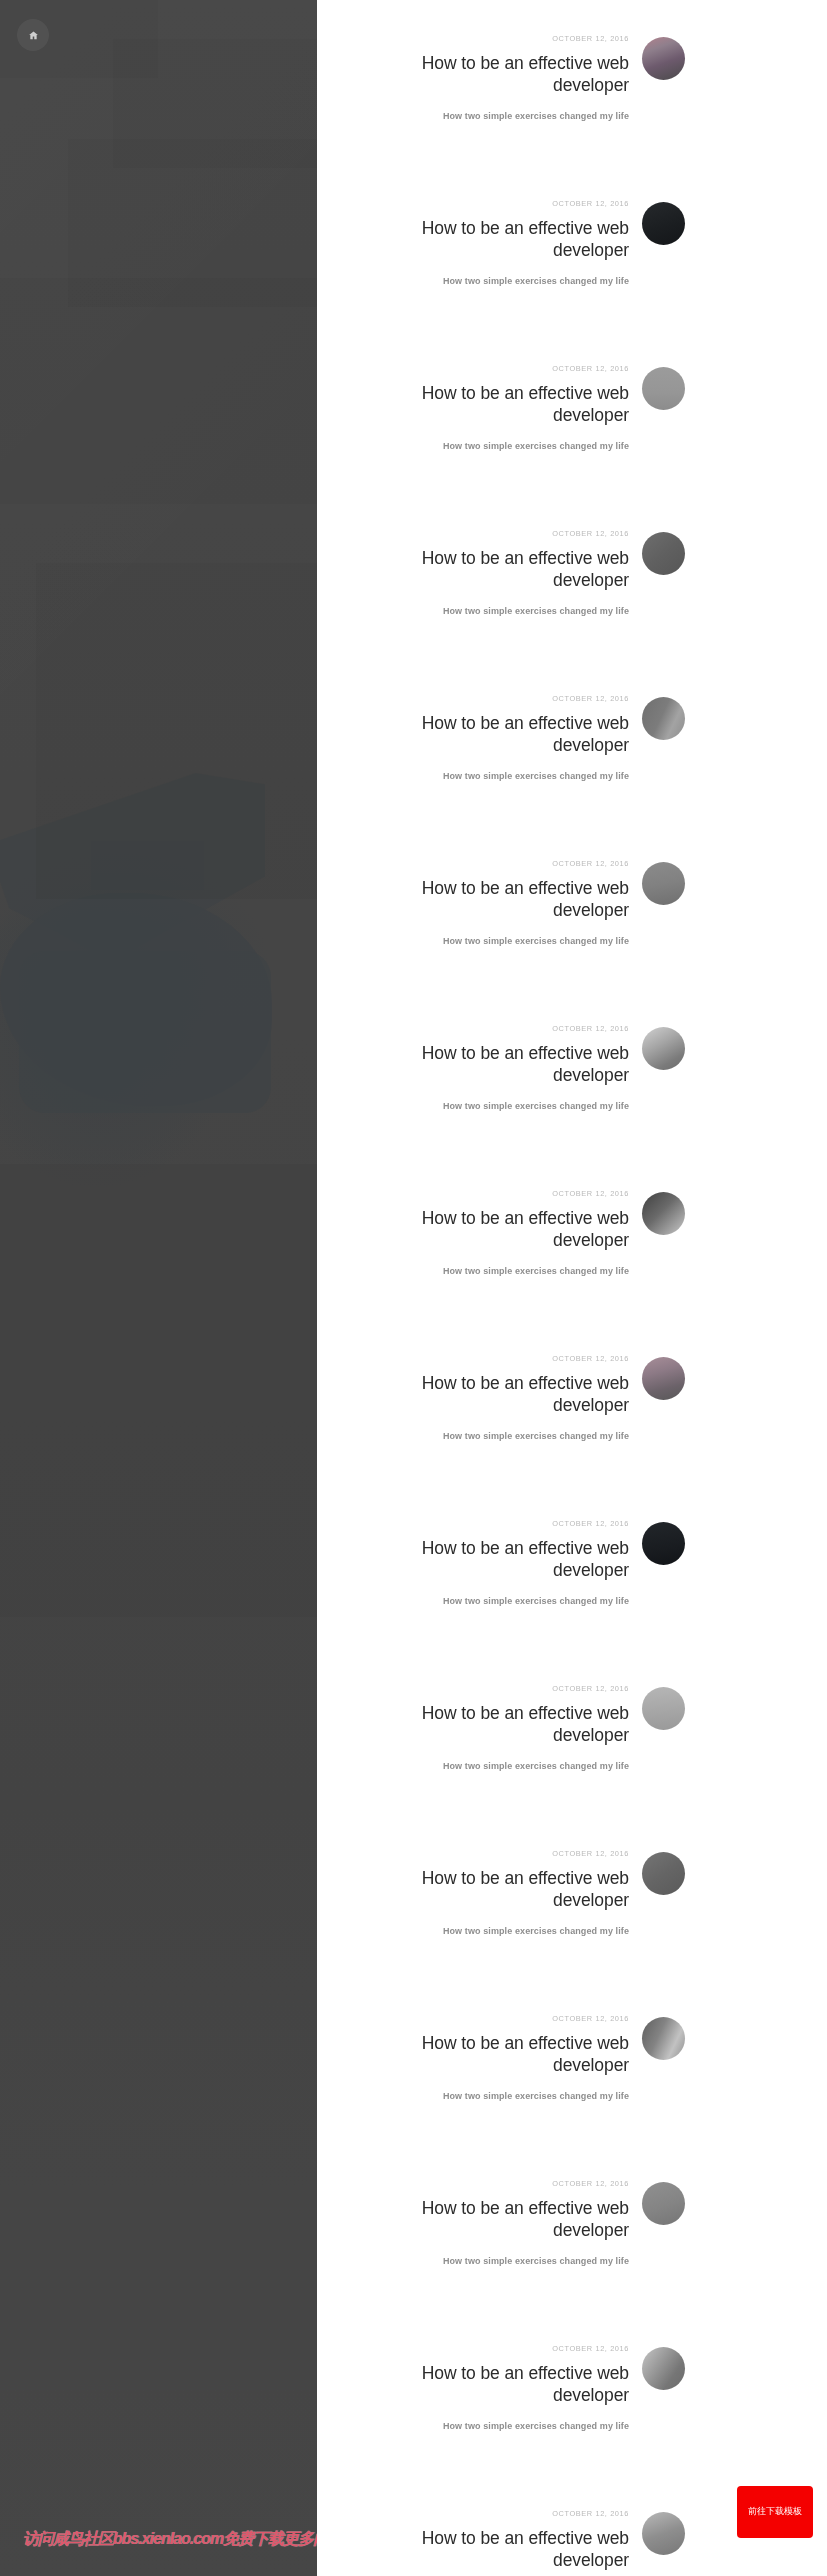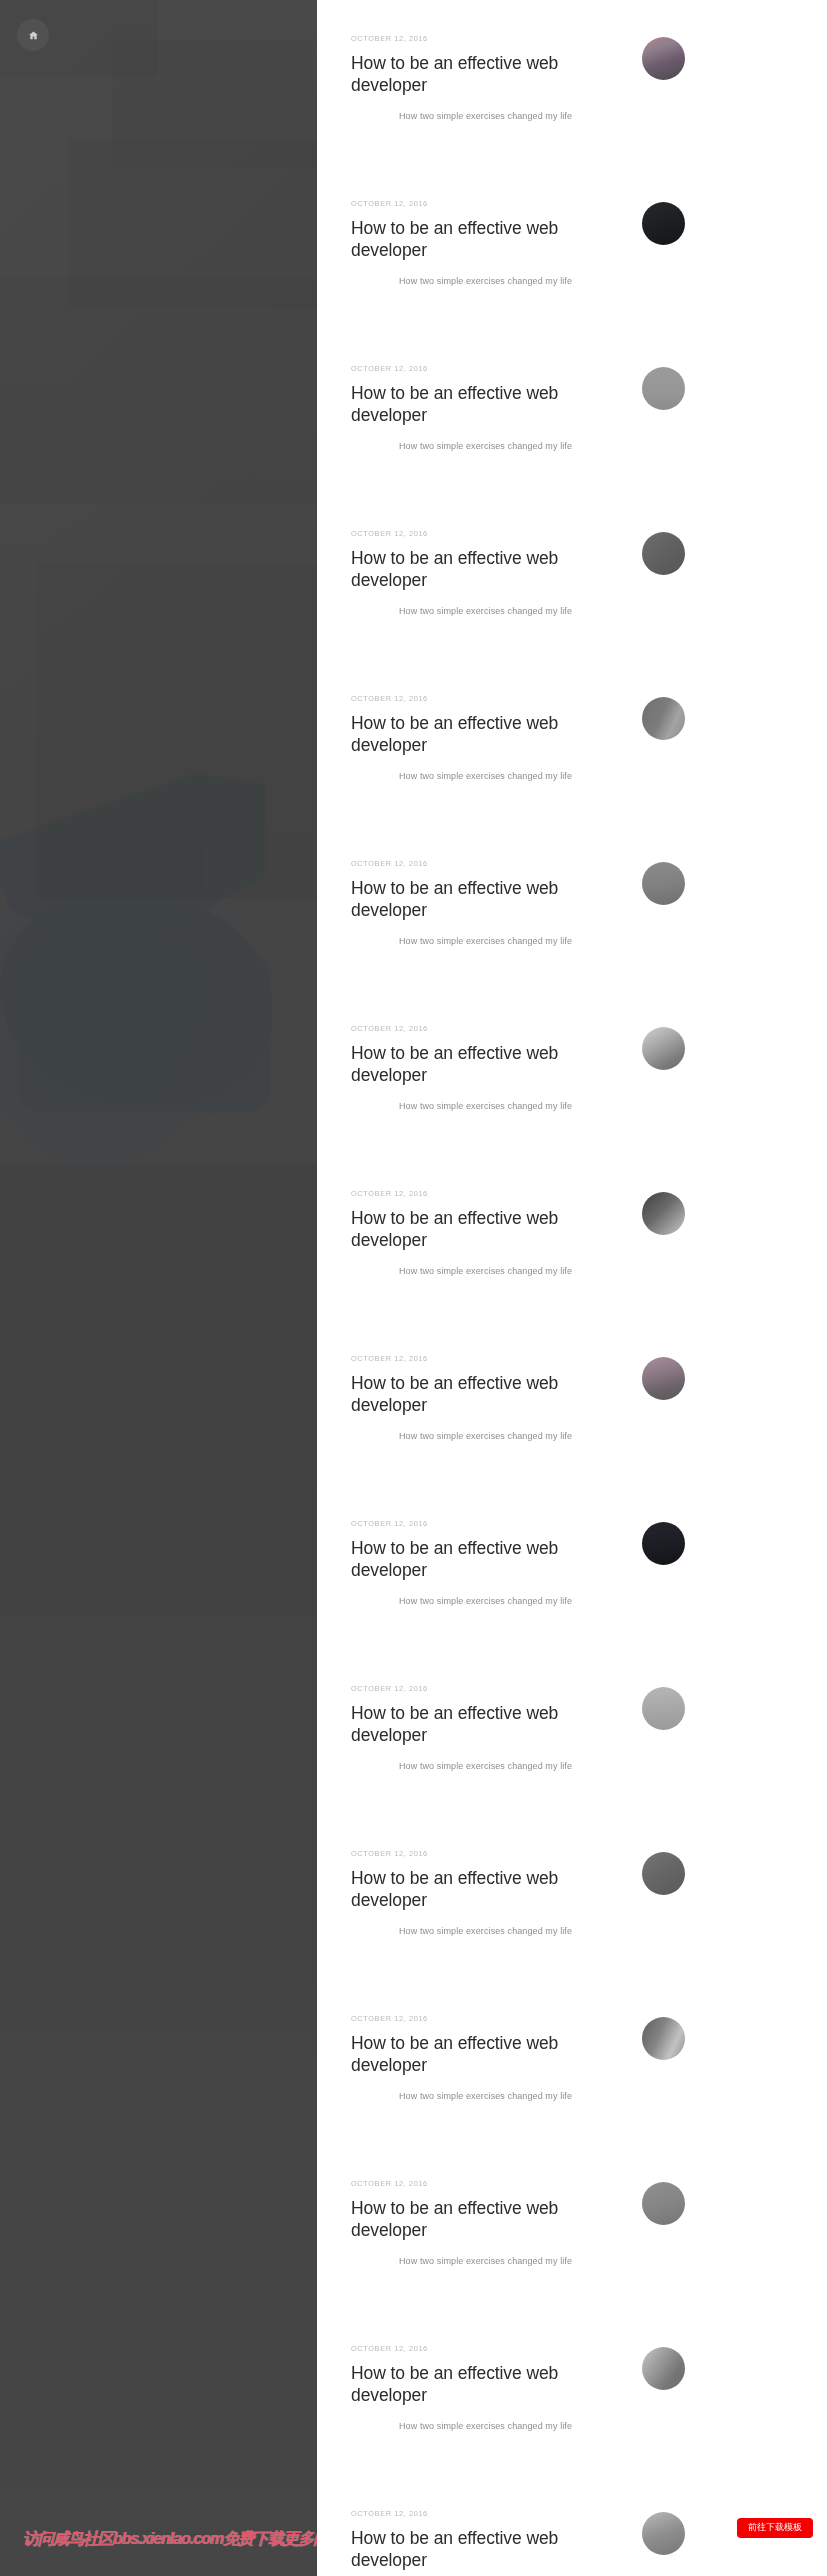--- a/index.html
+++ b/index.html
@@ -128,20 +128,21 @@
     pointer-events: none;
   }
 
   
   #main {
     position: relative;
     flex: 1 1 auto;
     height: 2576px;
     background: #ffffff;
     padding: 0;
+    text-align: right;
   }
 
   .post {
     position: relative;
     height: 165px;
     padding: 34px 39px 0 34px;
     display: flex;
     align-items: flex-start;
     cursor: pointer;
   }
@@ -160,21 +161,21 @@
     font-size: 17.5px;
     line-height: 1.28;
     color: #2b2b2b;
     font-weight: 300;
     letter-spacing: -0.1px;
     margin-bottom: 14.2px;
   }
   .post-excerpt {
     font-size: 9px;
     color: #8e8e8e;
-    font-weight: 400;
+    font-weight: 700;
     letter-spacing: 0.1px;
     margin-left: 48px;
   }
   .post-thumb {
     flex: 0 0 43px;
     width: 43px;
     height: 43px;
     border-radius: 50%;
     margin-top: 2.6px;
     margin-left: 13px;
@@ -183,21 +184,21 @@
   
   #download-btn {
     position: absolute;
     right: 15px;
     bottom: 38px;
     z-index: 20;
     background: #f40000;
     color: #ffffff;
     border: none;
     border-radius: 3.9px;
-    padding: 5px 11px;
+    padding: 21px 11px;
     font-size: 9px;
     font-family: "Liberation Sans", sans-serif;
     cursor: pointer;
     line-height: 1.1;
     white-space: nowrap;
   }
 </style>
 </head>
 <body>
 

